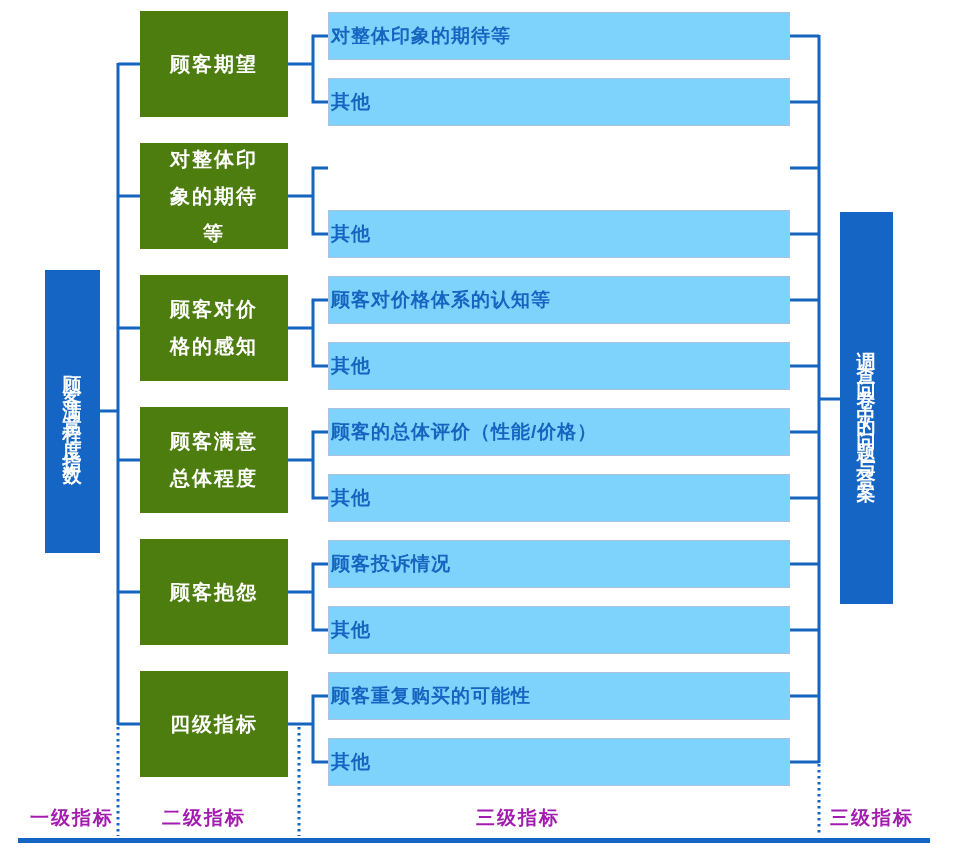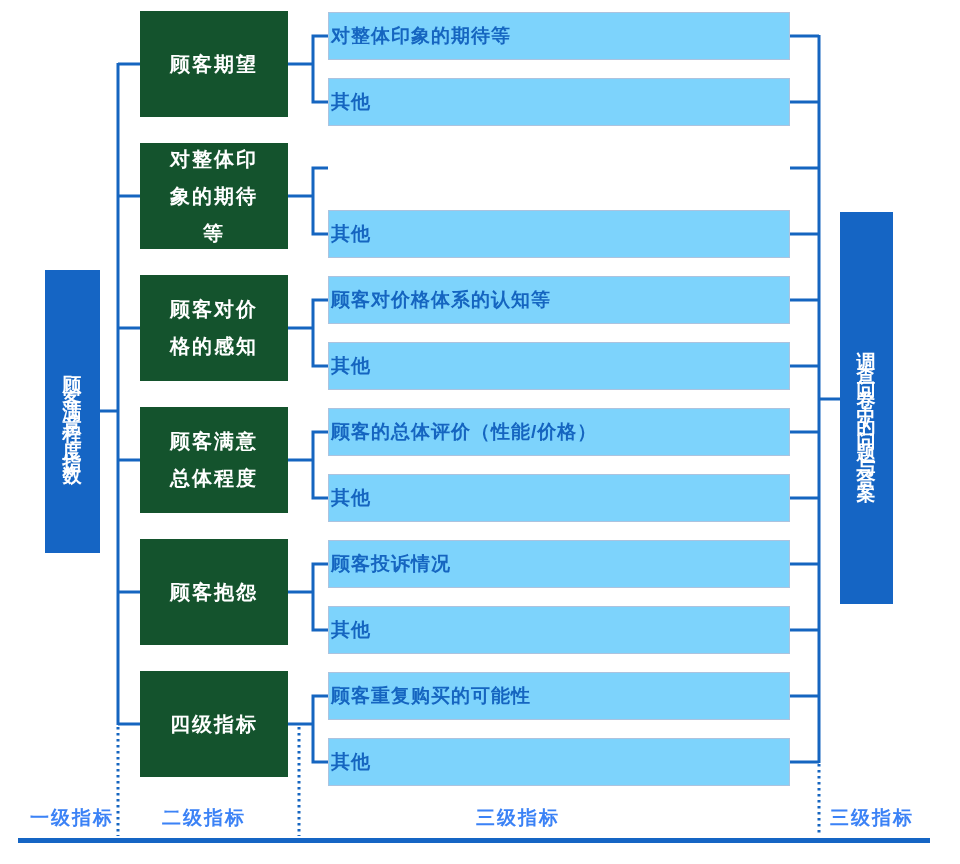--- a/index.html
+++ b/index.html
@@ -18,41 +18,41 @@
   .vbox .vtext{
     writing-mode:vertical-lr;text-orientation:upright;
     font-size:19px;font-weight:bold;letter-spacing:13px;line-height:1;
     white-space:nowrap;
   }
   .l1box{left:45px;top:270px;width:55px;height:283px;}
   .l4box{left:840px;top:212px;width:53px;height:392px;}
 
   
   .l2box{
-    position:absolute;left:140px;width:148px;height:106px;background:#14532d;
+    position:absolute;left:140px;width:148px;height:106px;background:#4d7c0f;
     color:#ffffff;display:flex;align-items:center;justify-content:center;
   }
   .l2box .l2text{
     width:102px;text-align:center;font-size:20px;font-weight:bold;
     line-height:37px;letter-spacing:2px;
   }
 
   
   .l3box{
     position:absolute;left:328px;width:462px;height:48px;
     background:#7dd3fc;border:1px solid #ACC3DF;box-sizing:border-box;
     display:flex;align-items:center;
     color:#1565C0;font-size:19px;font-weight:bold;letter-spacing:1px;
     padding-left:2px;
   }
 
   
   .legend-label{
     position:absolute;top:805px;transform:translateX(-50%);
-    color:#3b82f6;font-size:19px;font-weight:bold;letter-spacing:2px;
+    color:#a21caf;font-size:19px;font-weight:bold;letter-spacing:2px;
     white-space:nowrap;
   }
   .baseline-bar{
     position:absolute;left:18px;top:838px;width:912px;height:5px;background:#1565C4;
   }
 </style>
 </head>
 <body>
 
 <div class="canvas">

